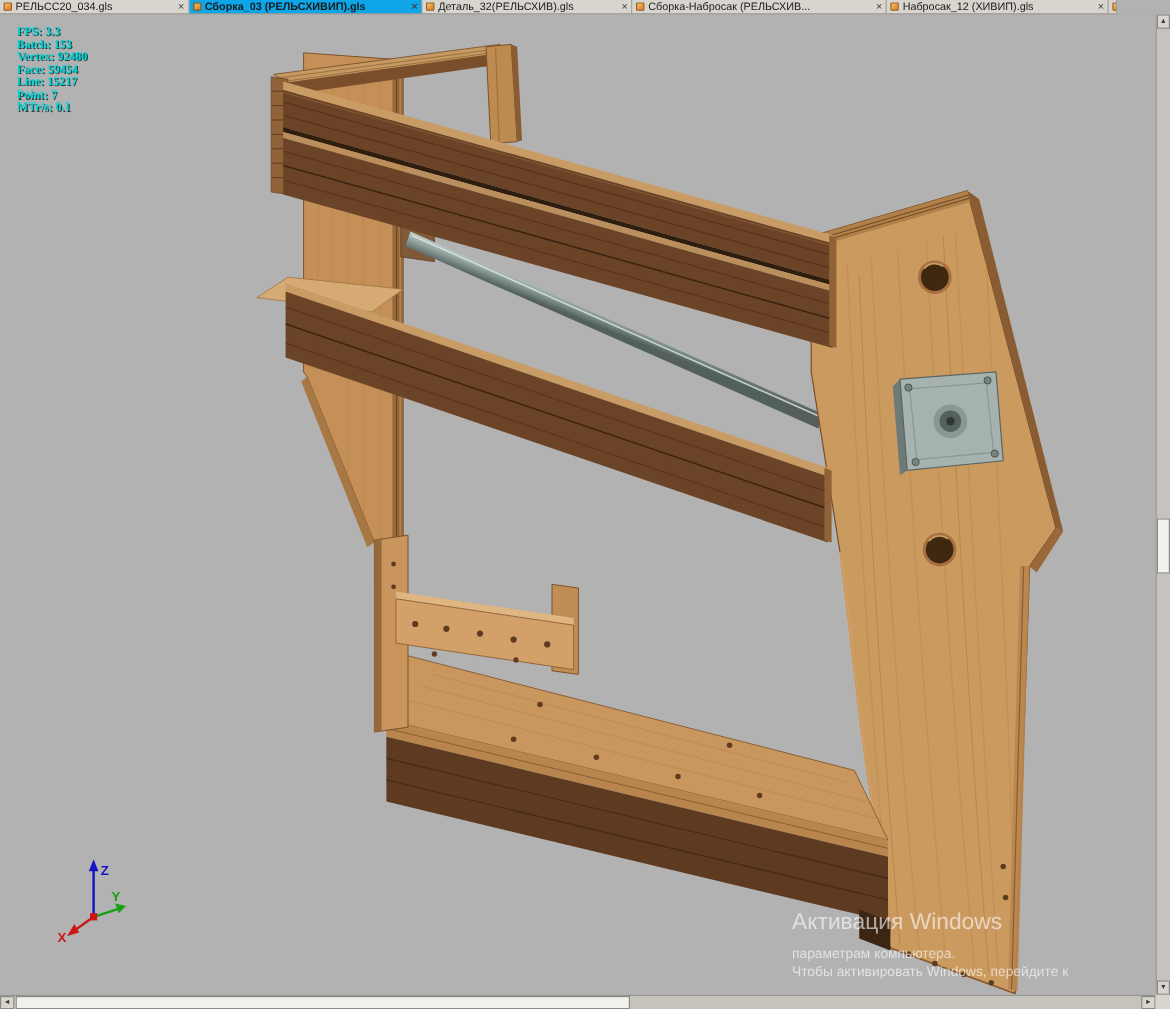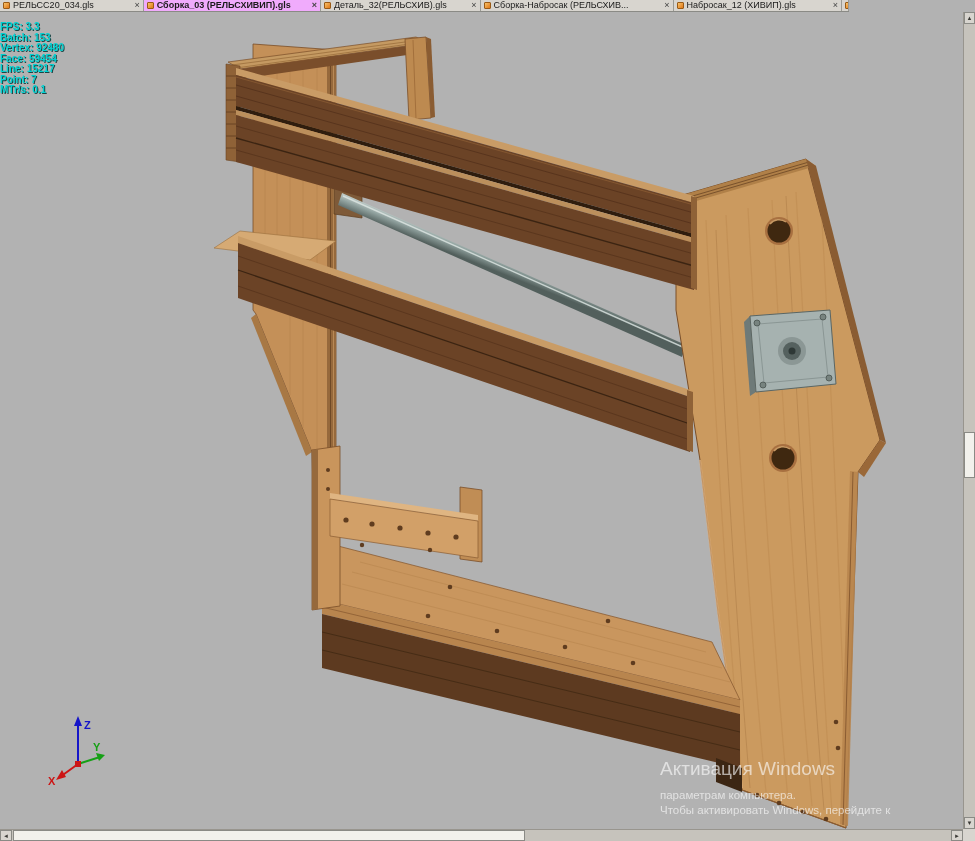--- a/index.html
+++ b/index.html
@@ -1,34 +1,34 @@
 <!DOCTYPE html>
 <html><head>
 <meta charset="utf-8">
 <style>
   *{margin:0;padding:0;box-sizing:border-box}
   html,body{width:975px;height:841px;overflow:hidden}
   body{font-family:"Liberation Sans",sans-serif;background:#b2b2b2;position:relative}
 
   
-  .tabbar{position:absolute;top:0;left:0;width:849px;height:12px;background:#d8d5cf;
+  .tabbar{position:absolute;top:0;left:0;width:931px;height:12px;background:#d8d5cf;
     border-bottom:1px solid #8a8a85;display:flex;align-items:stretch;z-index:6}
   .tab{display:flex;align-items:center;padding:0 3px;border-right:1px solid #9a9a94;
     font-size:9px;line-height:11px;color:#1a1a1a;white-space:nowrap;overflow:hidden;background:#d8d5cf}
-  .tab.active{background:#f0abfc;font-weight:bold}
+  .tab.active{background:#0ea5e9;font-weight:bold}
   .tab-icon{flex:0 0 auto;width:7px;height:7px;margin-right:3px;
     background:linear-gradient(135deg,#f8c268,#e07818);border:1px solid #9a5a14;border-radius:1px}
   .tab-label{flex:1 1 auto;overflow:hidden}
   .tab-close{flex:0 0 auto;margin-left:3px;font-size:9px;line-height:9px;color:#444}
 
   
   .viewport{position:absolute;top:12px;left:0;width:963px;height:817px;background:#b2b2b2;overflow:hidden}
   .scene{position:absolute;top:0;left:0;display:block}
 
-  .stats{position:absolute;top:10px;left:0;font-family:Liberation Sans, sans-serif;
+  .stats{position:absolute;top:10px;left:14px;font-family:Liberation Serif, serif;
     font-size:10px;line-height:10.5px;font-weight:bold;color:#00d2d2;
     text-shadow:1px 1px 0 rgba(0,50,50,.85);z-index:3}
   .stats span{display:block}
 
   .watermark{position:absolute;left:660px;top:746px;z-index:4;pointer-events:none}
   .wm-title{font-size:19px;color:rgba(252,252,252,.62);margin-bottom:8px}
   .wm-line{font-size:11.5px;line-height:15px;color:rgba(250,250,250,.66)}
 
   
   .vscroll{position:absolute;top:12px;right:0;width:12px;height:817px;background:#c6c3bc;border-left:1px solid #98958e;z-index:5}

